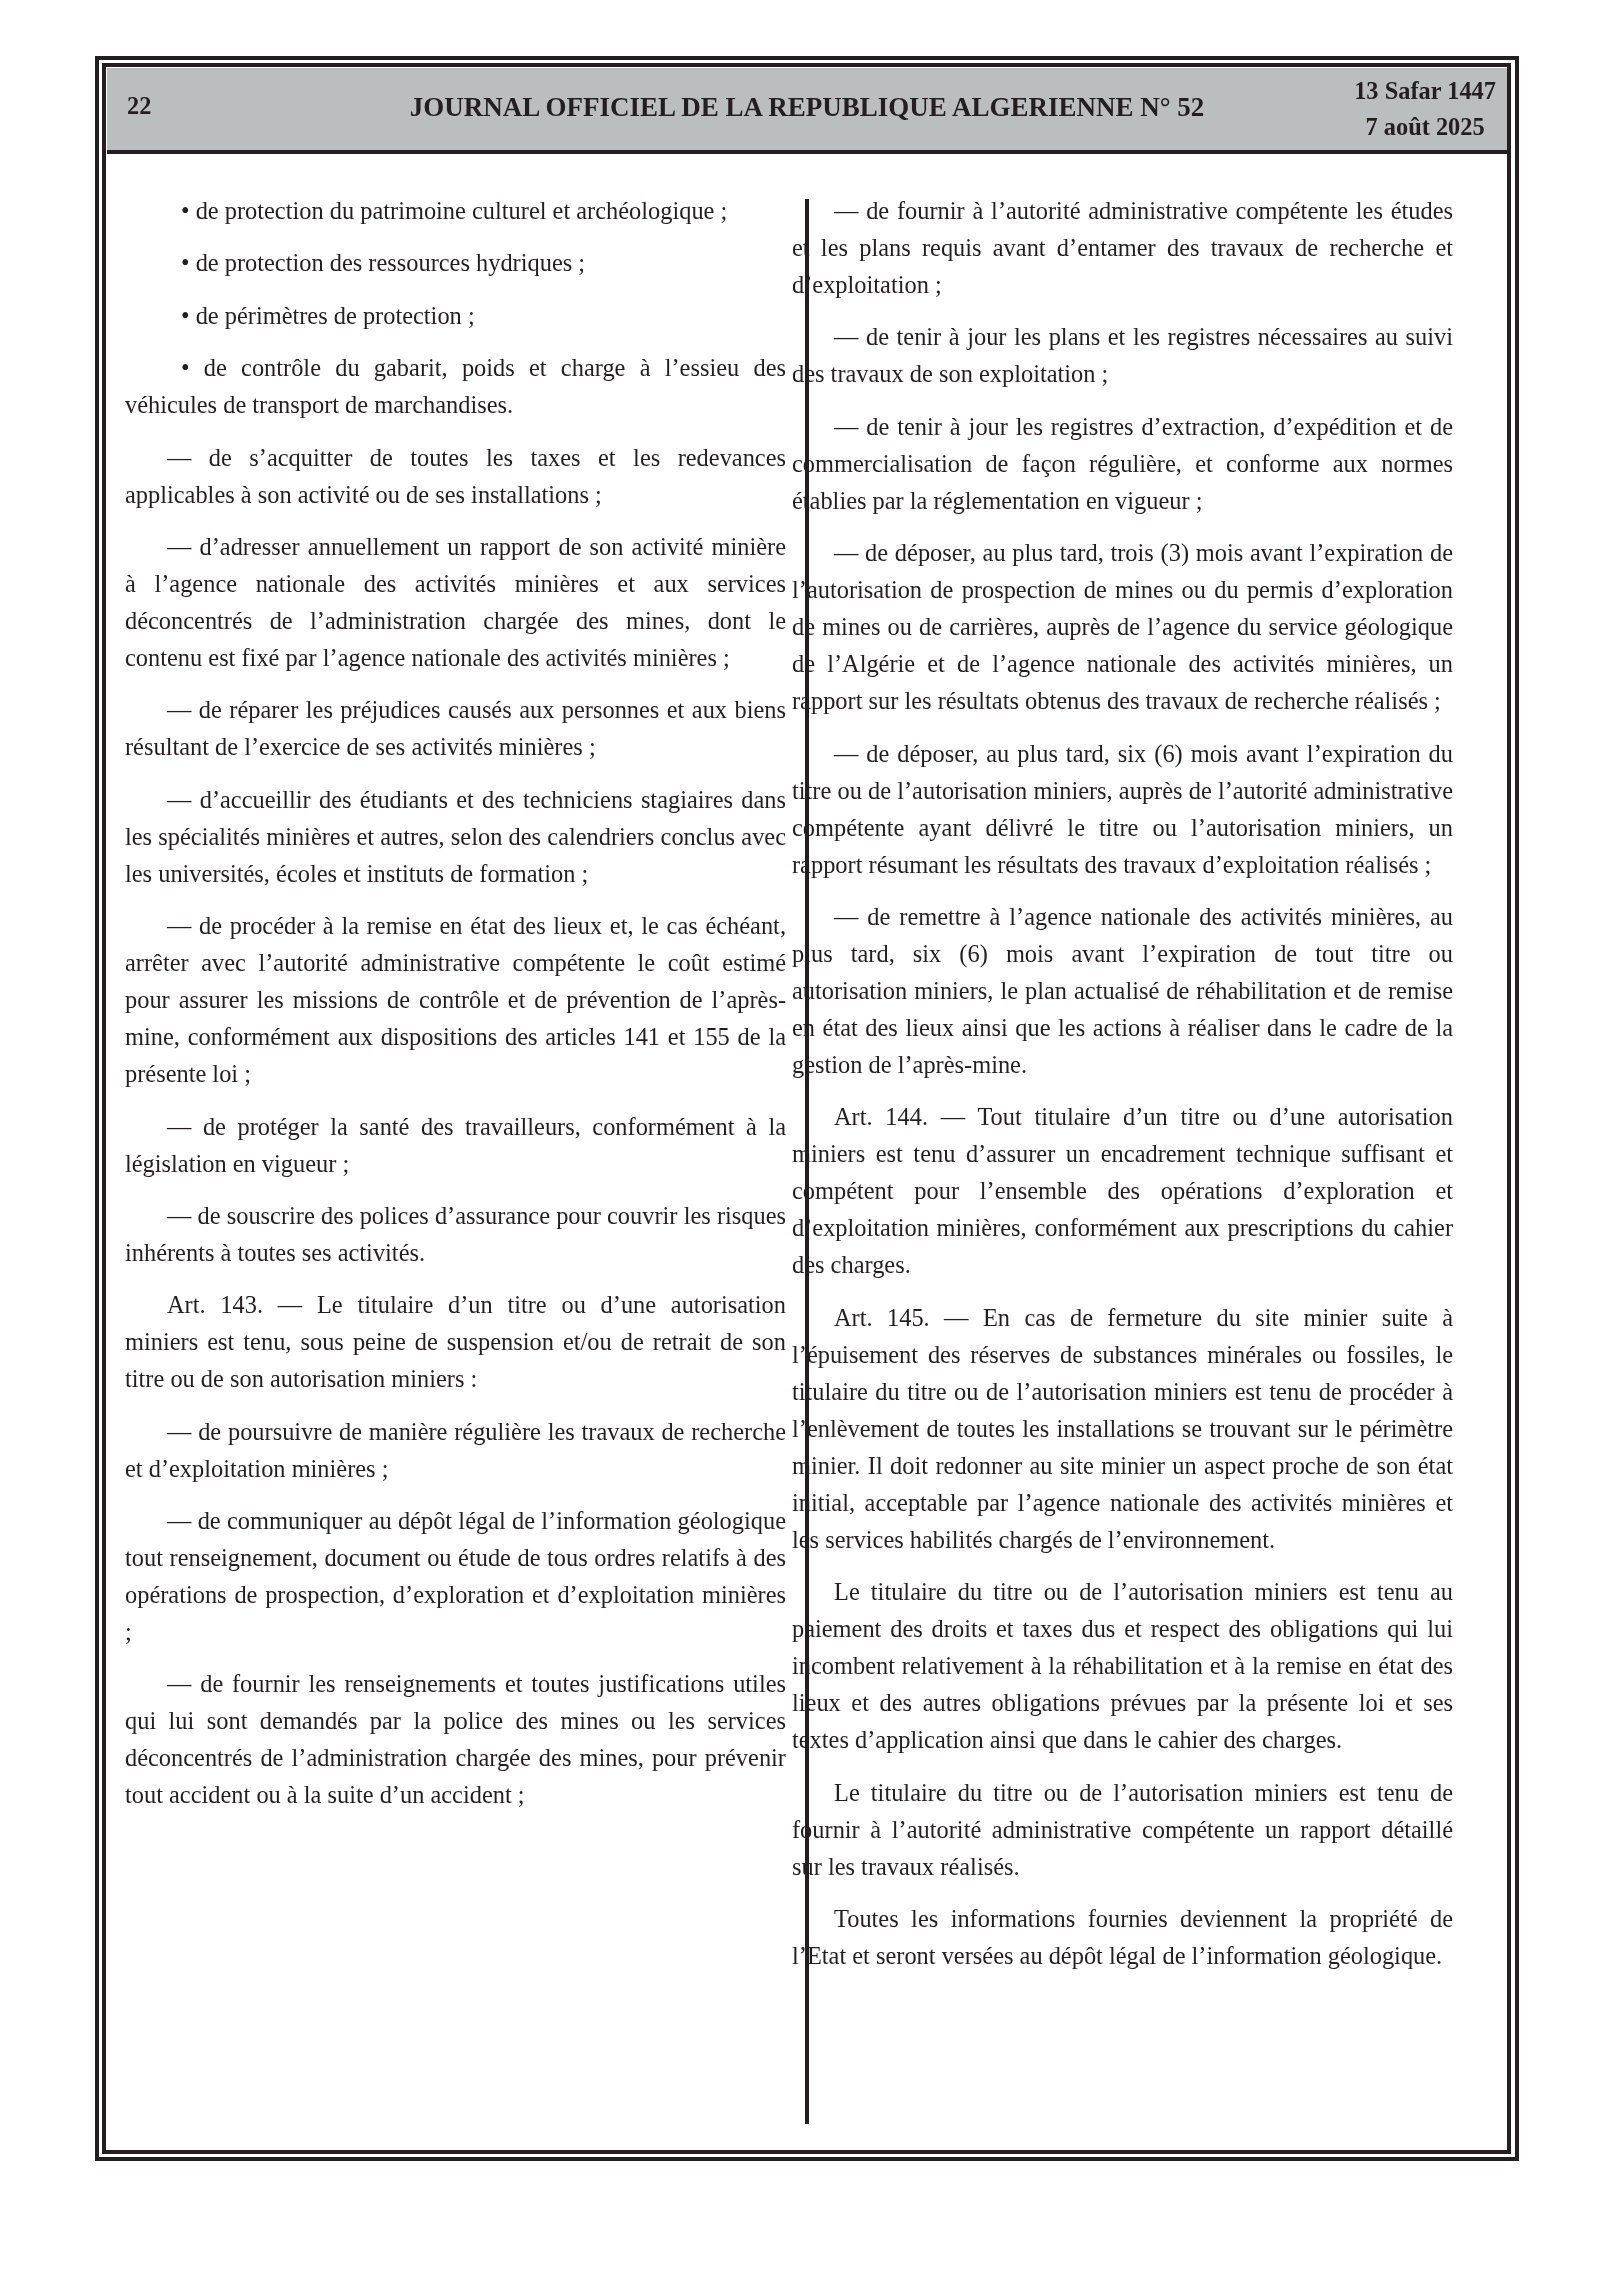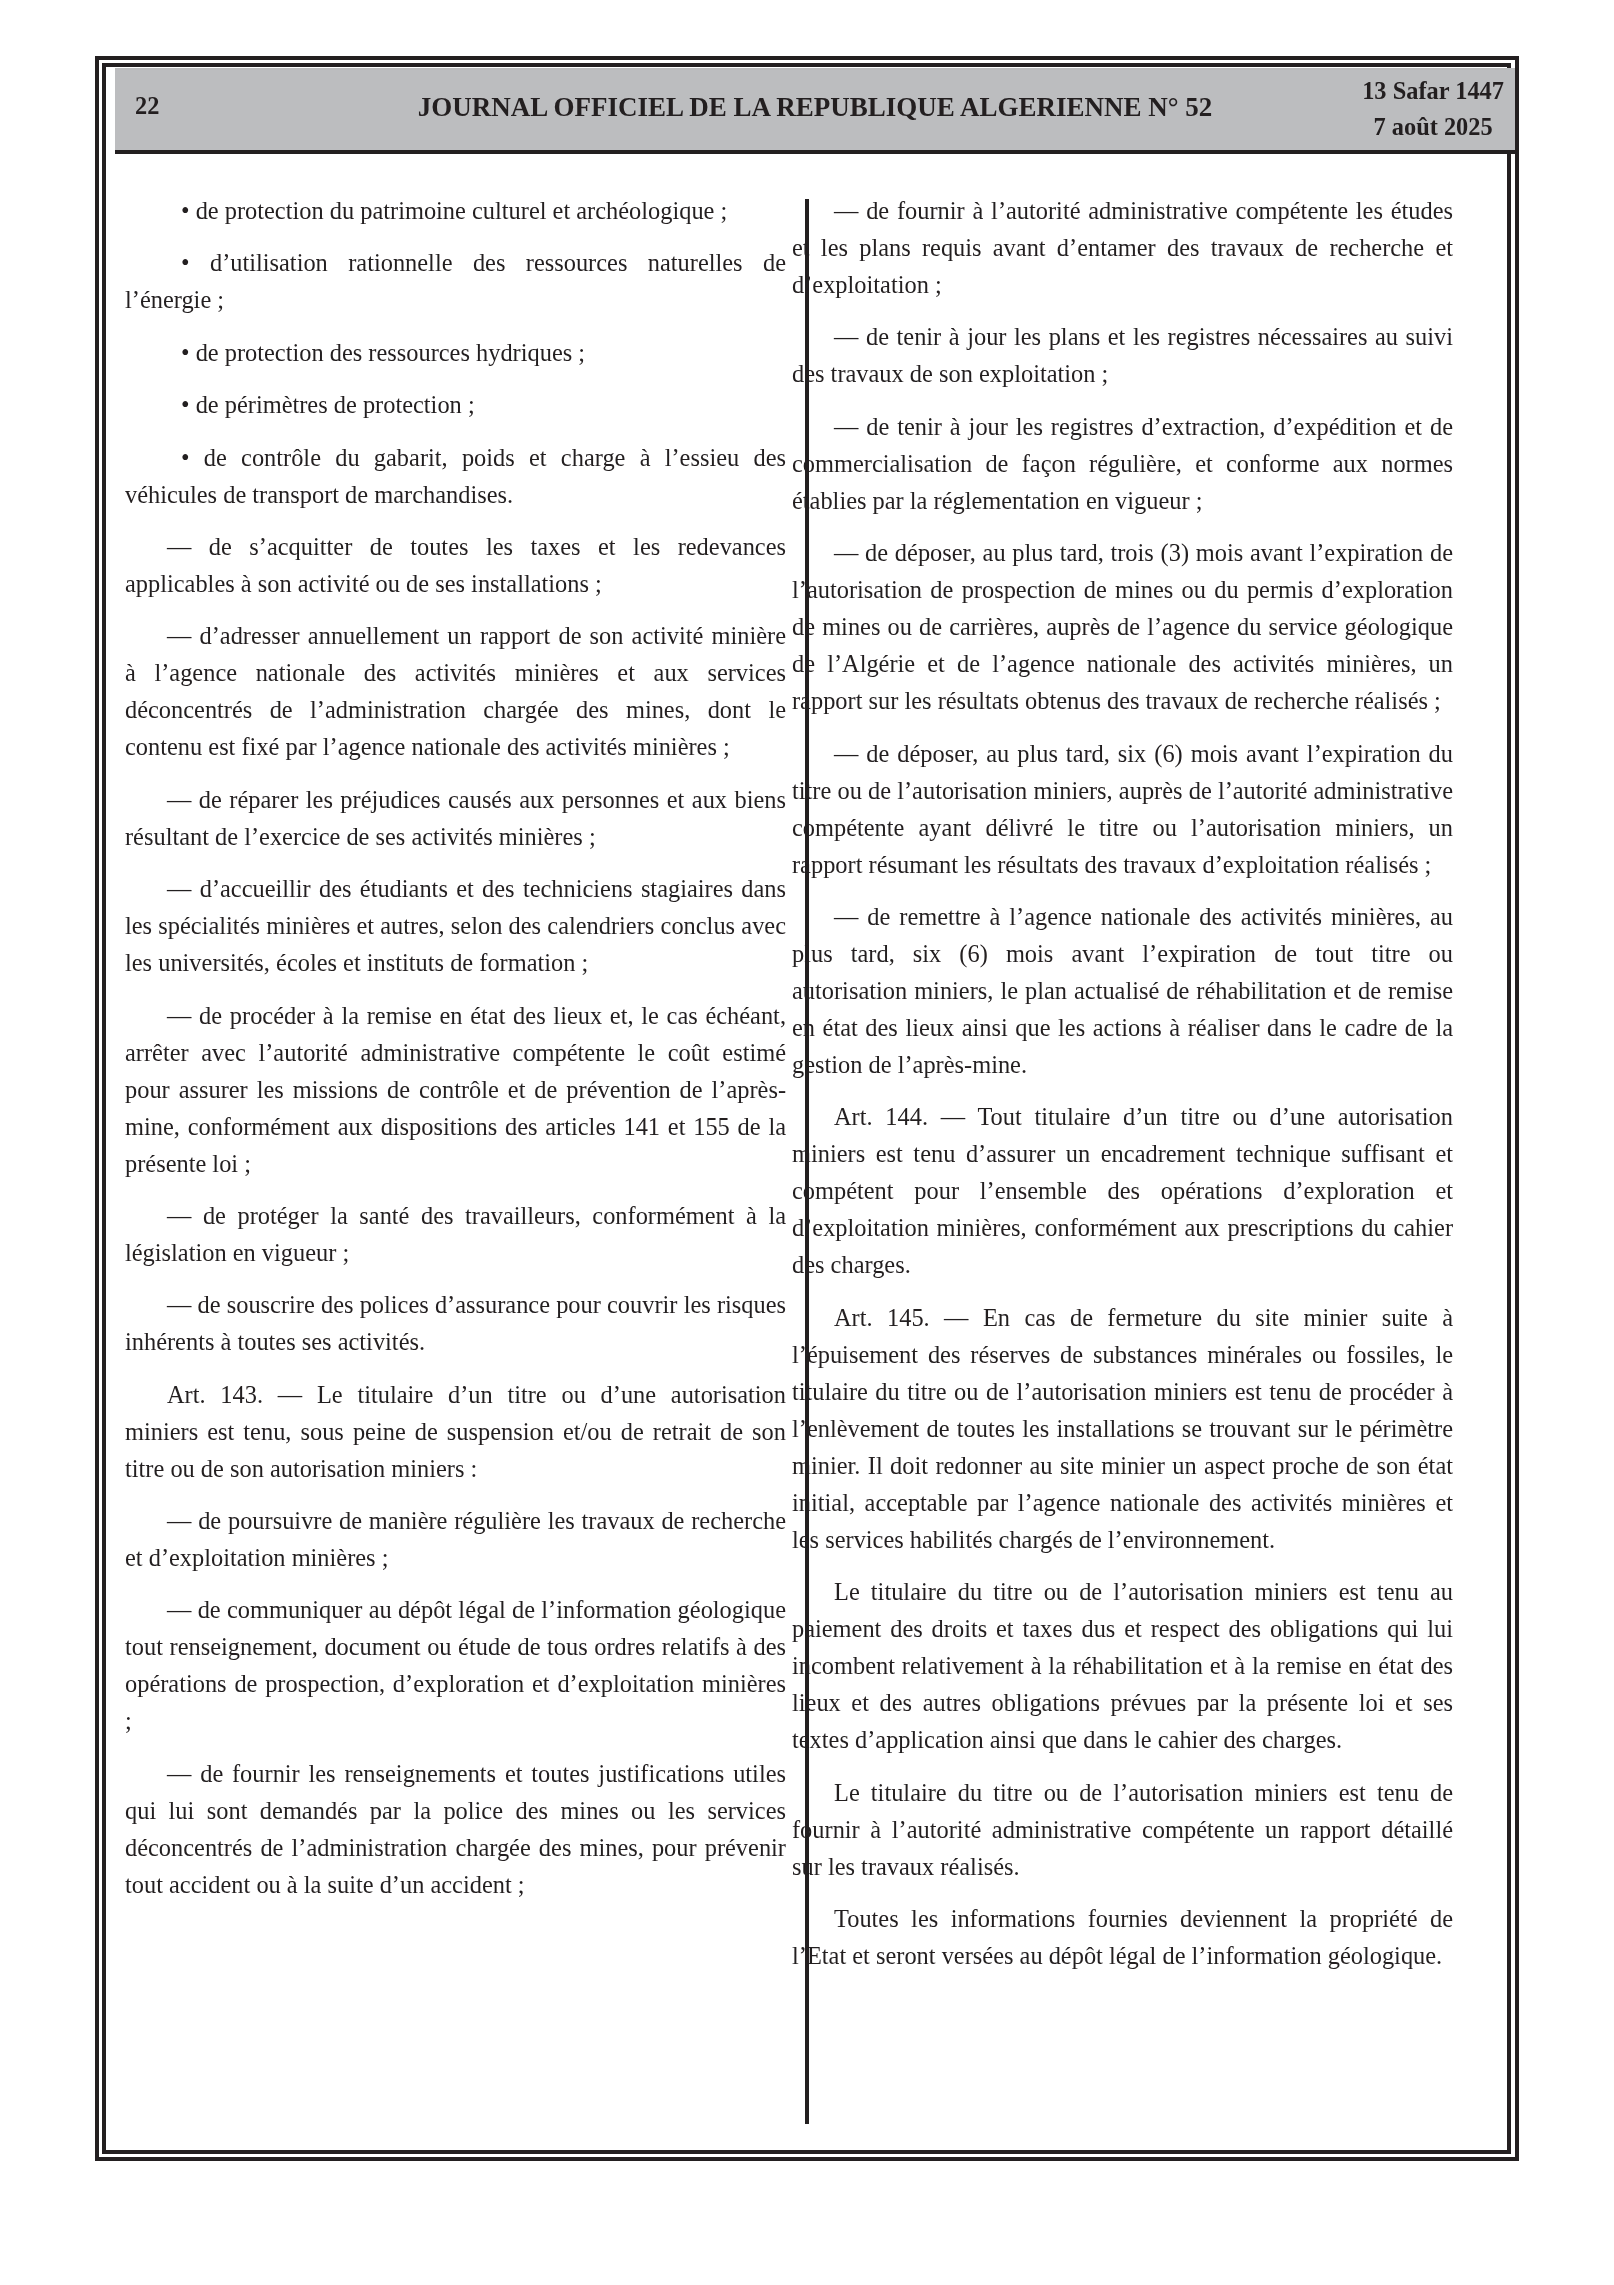--- a/index.html
+++ b/index.html
@@ -3,21 +3,21 @@
 <meta charset="utf-8">
 <style>
   html, body { margin: 0; padding: 0; background: #ffffff; }
   body { width: 1615px; height: 2285px; position: relative; overflow: hidden;
          font-family: "Liberation Serif", "DejaVu Serif", serif; color: #231f20; }
   .outer { position: absolute; left: 95px; top: 56px; width: 1424px; height: 2105px;
            border: 4.5px solid #231f20; box-sizing: border-box; }
   .inner { position: absolute; left: 102px; top: 63px; width: 1409px; height: 2091px;
            border: 4.5px solid #231f20; box-sizing: border-box; }
   .header { position: absolute; left: 107px; top: 68px; width: 1400px; height: 82px;
-            background: #bcbdbf; border-bottom: 4.5px solid #231f20; box-sizing: content-box; margin-left: 8px; }
+            background: #bcbdbf; border-bottom: 4.5px solid #231f20; box-sizing: content-box; }
   .hdr-page { position: absolute; left: 20px; top: 23.5px; font-weight: bold; font-size: 24.4px; }
   .hdr-title { position: absolute; left: 0; right: 0; top: 23.5px; text-align: center;
                font-weight: bold; font-size: 27px; letter-spacing: 0px; }
   .hdr-dates { position: absolute; right: 11px; top: 4.5px; text-align: center; font-weight: bold;
                font-size: 24.4px; line-height: 36px; }
   .col { position: absolute; top: 192px; width: 661px; font-size: 24.4px; line-height: 37px;
          text-align: justify; }
   .col.left { left: 125px; }
   .col.right { left: 792px; }
   .divider { position: absolute; left: 805px; top: 199px; width: 3.6px; height: 1925px;
@@ -39,21 +39,20 @@
   <div class="hdr-dates">
     <div>13 Safar 1447</div>
     <div>7 août 2025</div>
   </div>
 </div>
 
 <div class="divider"></div>
 
 <div class="col left">
   <p class="p bullet">• de protection du patrimoine culturel et archéologique ;</p>
-  <p class="p bullet">• d’utilisation rationnelle des ressources naturelles de l’énergie ;</p>
   <p class="p bullet">• de protection des ressources hydriques ;</p>
   <p class="p bullet">• de périmètres de protection ;</p>
   <p class="p bullet">• de contrôle du gabarit, poids et charge à l’essieu des véhicules de transport de marchandises.</p>
   <p class="p">— de s’acquitter de toutes les taxes et les redevances applicables à son activité ou de ses installations ;</p>
   <p class="p">— d’adresser annuellement un rapport de son activité minière à l’agence nationale des activités minières et aux services déconcentrés de l’administration chargée des mines, dont le contenu est fixé par l’agence nationale des activités minières ;</p>
   <p class="p">— de réparer les préjudices causés aux personnes et aux biens résultant de l’exercice de ses activités minières ;</p>
   <p class="p">— d’accueillir des étudiants et des techniciens stagiaires dans les spécialités minières et autres, selon des calendriers conclus avec les universités, écoles et instituts de formation ;</p>
   <p class="p">— de procéder à la remise en état des lieux et, le cas échéant, arrêter avec l’autorité administrative compétente le coût estimé pour assurer les missions de contrôle et de prévention de l’après-mine, conformément aux dispositions des articles 141 et 155 de la présente loi ;</p>
   <p class="p">— de protéger la santé des travailleurs, conformément à la législation en vigueur ;</p>
   <p class="p">— de souscrire des polices d’assurance pour couvrir les risques inhérents à toutes ses activités.</p>

